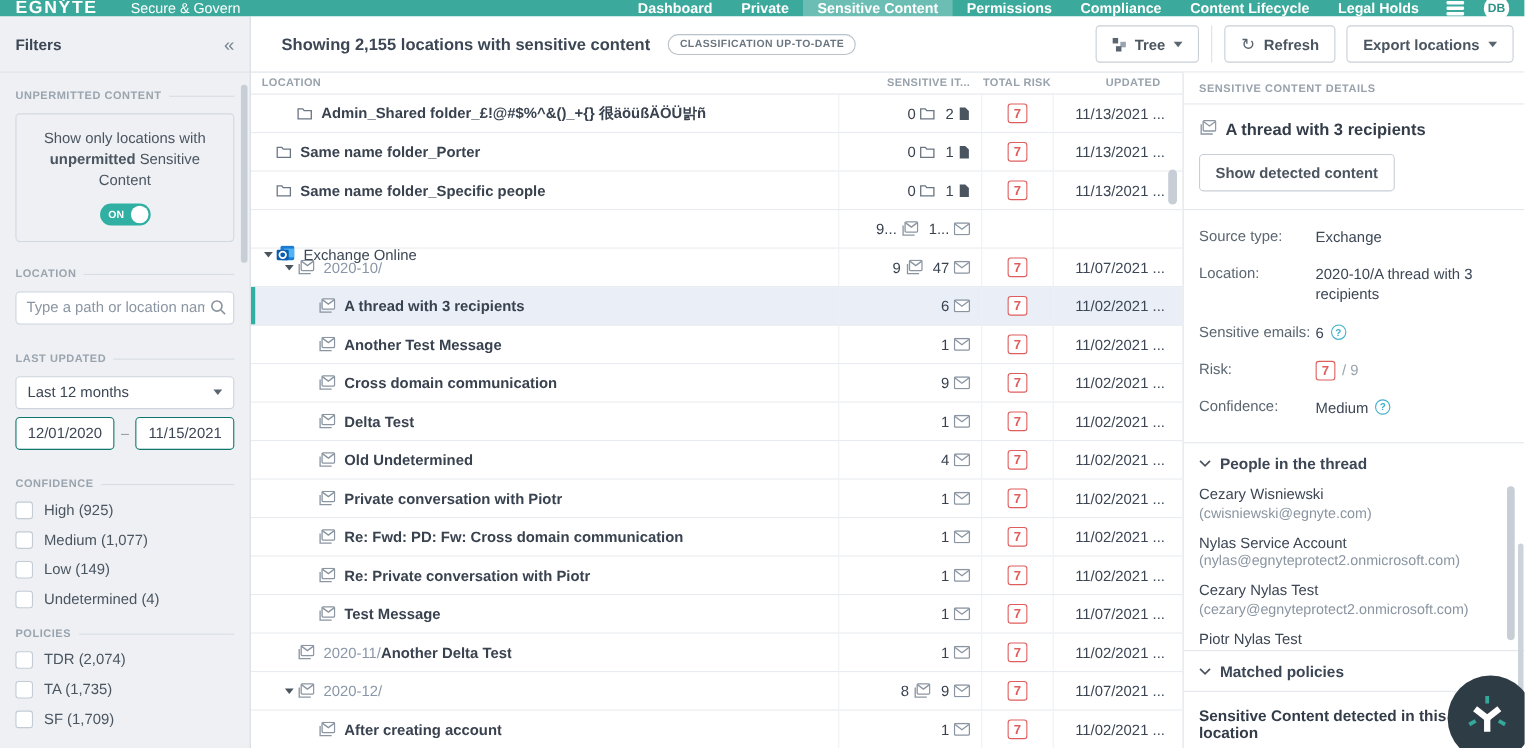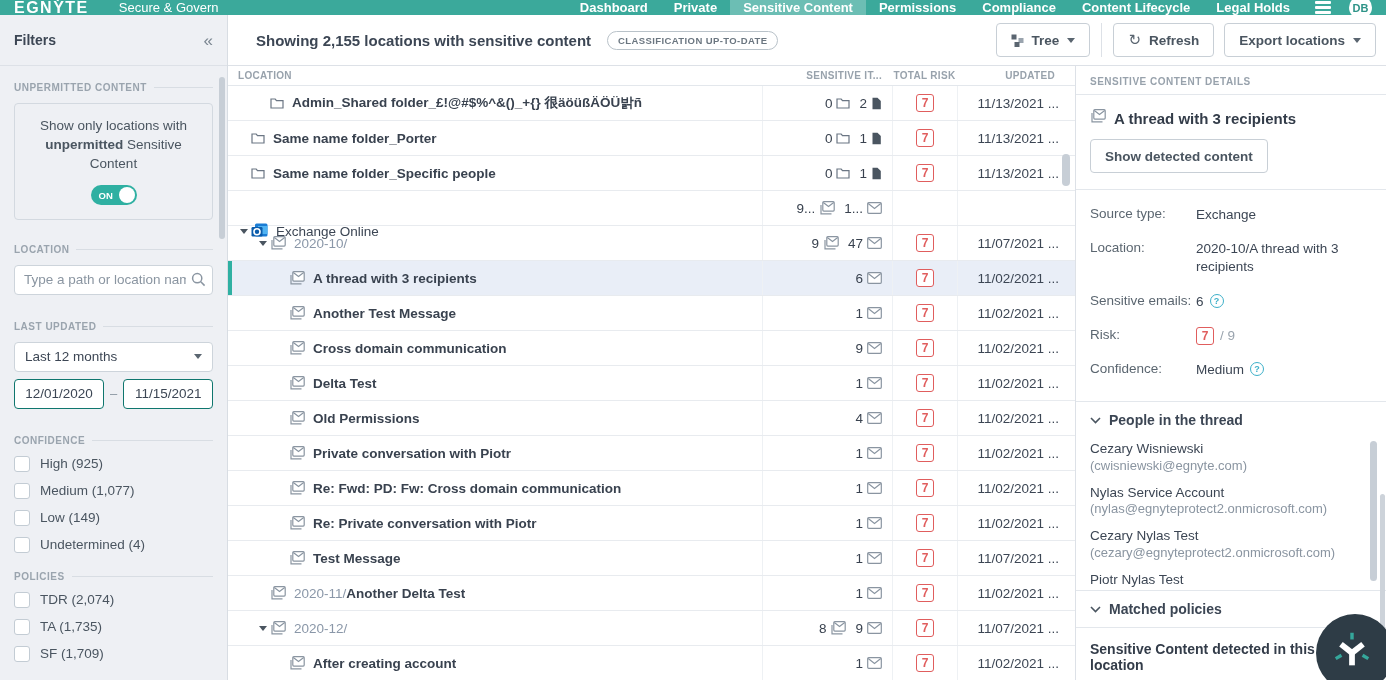--- a/index.html
+++ b/index.html
@@ -545,21 +545,21 @@
               <div class="trow">
                 <div class="cell-loc" style="padding-left: 46px;">
                   <span class="arrow-slot"></span>
                   <span class="row-icon">
                     <svg width="16" height="14" viewBox="0 0 16 14">
                       <path d="M2 4 V12.8 H12.5" fill="none" stroke="#8a95a1" stroke-width="1.2"></path>
                       <rect x="3.8" y="0.7" width="11.4" height="9.4" rx="1" fill="#fff" stroke="#8a95a1" stroke-width="1.2"></rect>
                       <path d="M4.3 1.6 L9.5 5.5 L14.7 1.6" stroke="#8a95a1" fill="none" stroke-width="1.2"></path>
                     </svg>
                   </span>
-                  <span class="row-name">Old Permissions</span>
+                  <span class="row-name">Old Undetermined</span>
                 </div>
                 <div class="cell-items">
                   <span class="cnt">
                     <span>4</span>
                     <span style="display: flex;">
                       <svg width="15" height="12" viewBox="0 0 15 12">
                         <rect x="0.7" y="0.7" width="13.6" height="10.6" rx="1" fill="#fff" stroke="#8a95a1" stroke-width="1.2"></rect>
                         <path d="M1.2 1.6 L7.5 6.4 L13.8 1.6" stroke="#8a95a1" fill="none" stroke-width="1.2"></path>
                       </svg>
                     </span>

